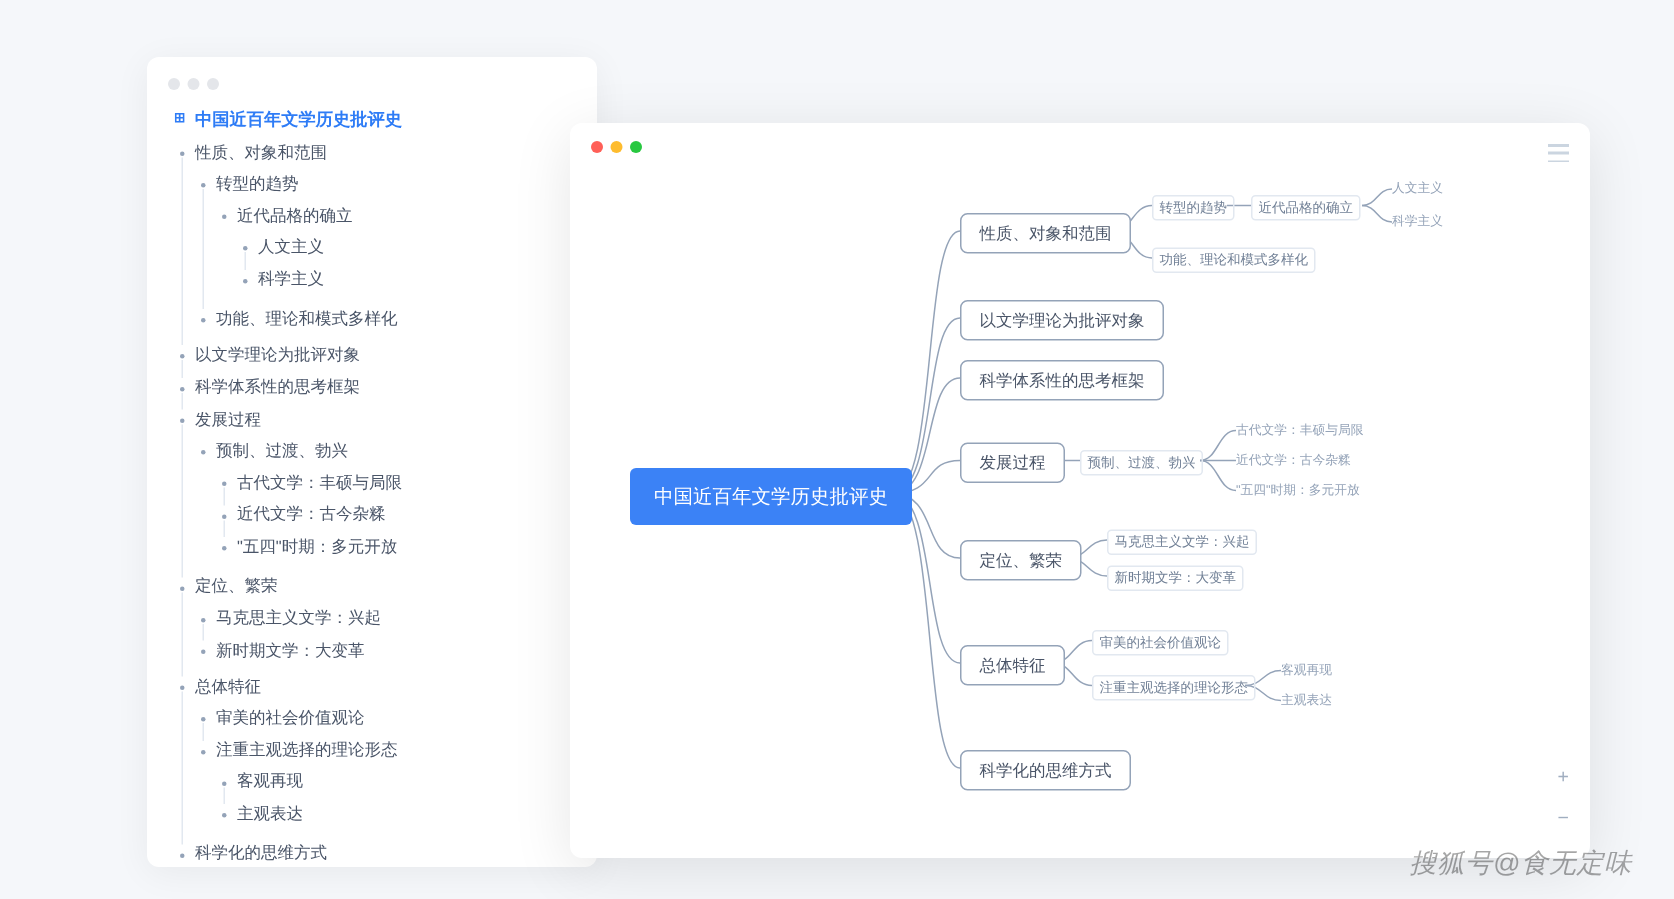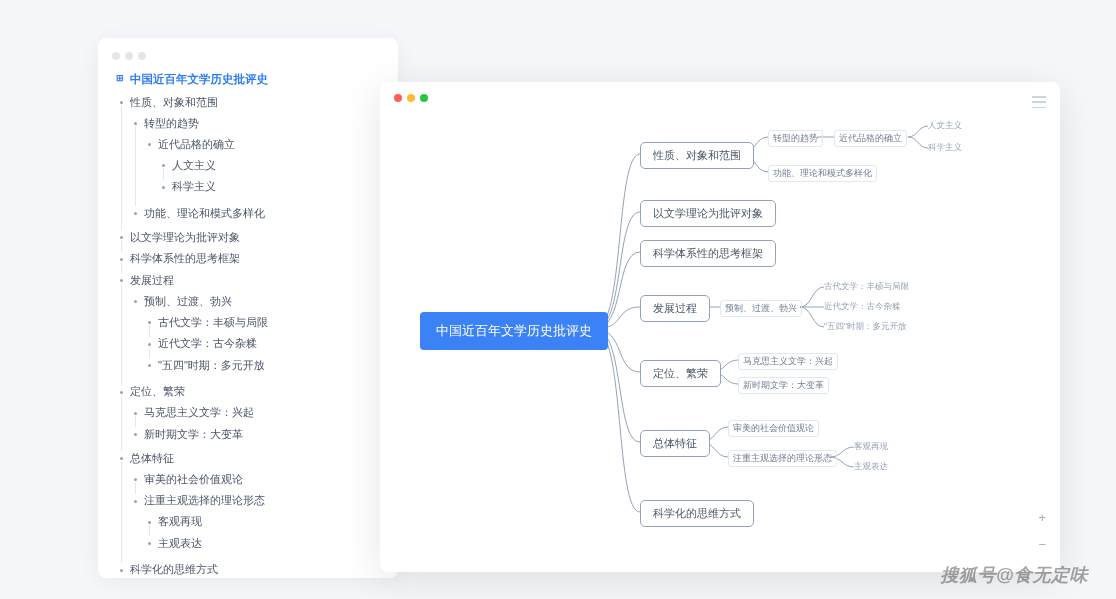--- a/index.html
+++ b/index.html
@@ -167,21 +167,21 @@
 svg path { stroke: #94a3b8; stroke-width: 1; fill: none; }
 
 
 .watermark {
   position: absolute;
   right: 28px;
   bottom: 12px;
   color: rgba(0,0,0,0.35);
   font-size: 18px;
   font-style: italic;
-  font-weight: 700;
+  font-weight: 400;
   letter-spacing: 0.5px;
   text-align: right;
 }
 </style>
 </head>
 <body>
 
 <div class="outline-window">
   <div class="traffic-lights">
     <div class="dot"></div>

